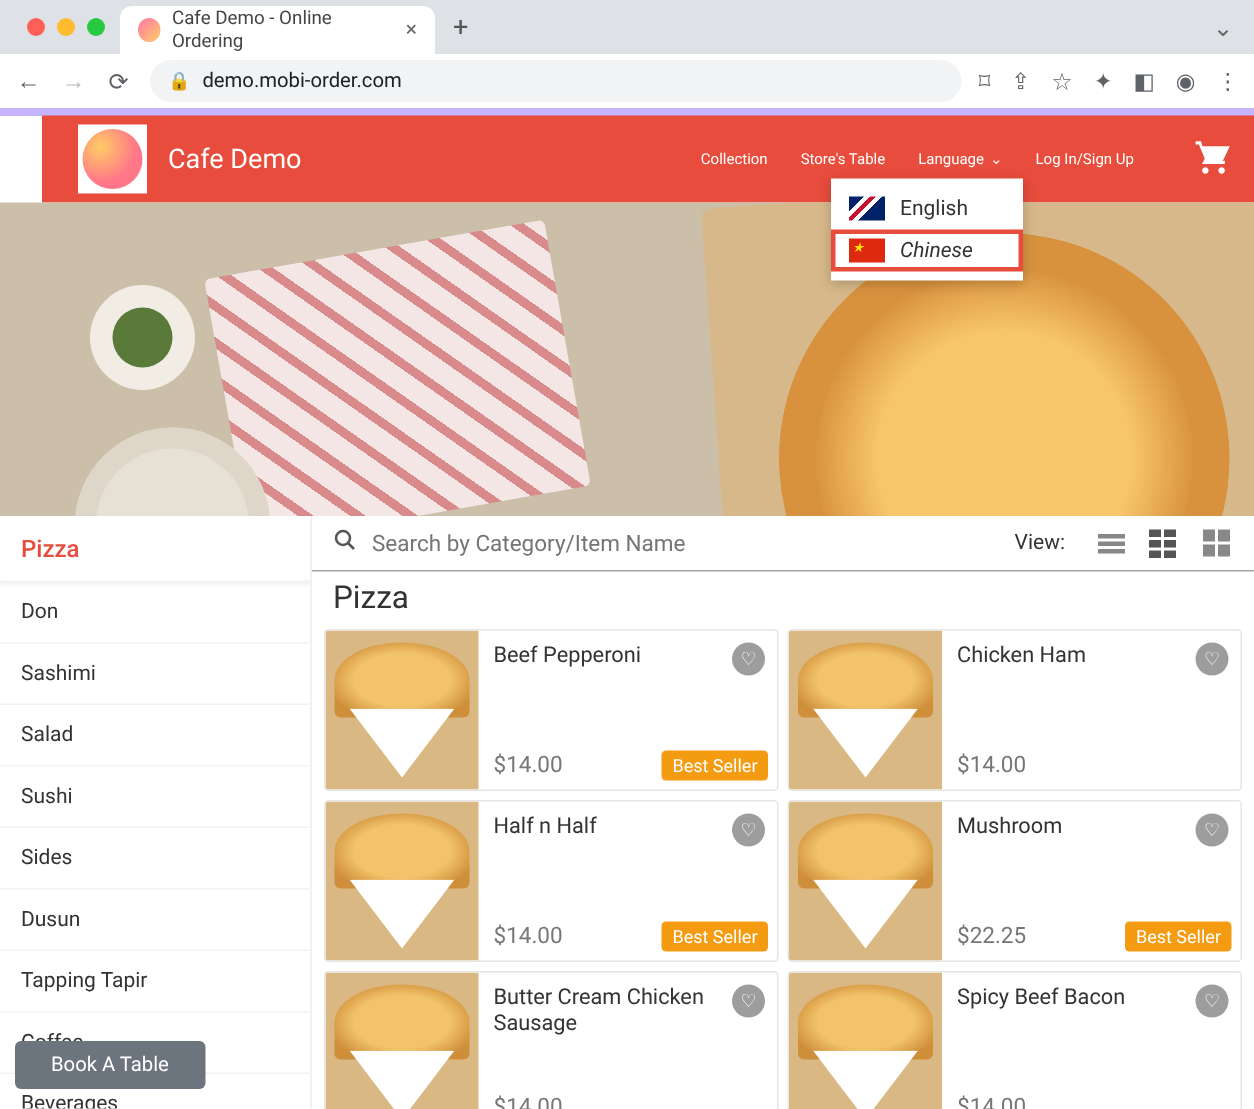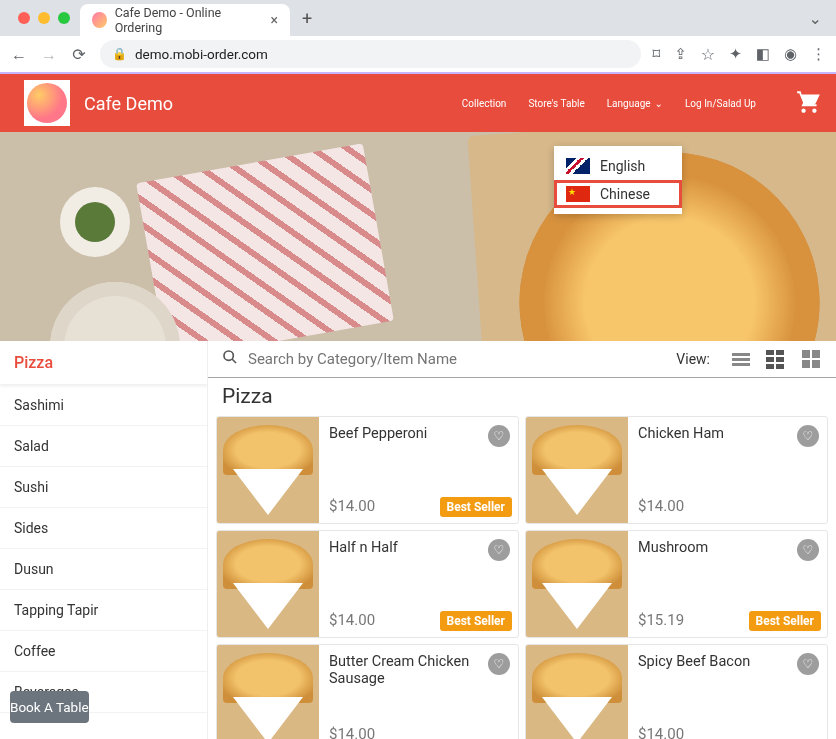--- a/index.html
+++ b/index.html
@@ -1,73 +1,73 @@
 <!DOCTYPE html>
 <html><head>
 <meta charset="utf-8">
 <style>
 * { margin: 0; padding: 0; box-sizing: border-box; font-family: -apple-system, BlinkMacSystemFont, "Segoe UI", Roboto, Helvetica, Arial, sans-serif; }
 body { width: 836px; height: 739px; overflow: hidden; background: #fff; }
 
 
-.chrome { background: #8b5cf6; border-bottom: 2px solid #c4b5fd; }
+.chrome { background: #8b5cf6; border-bottom: 5px solid #c4b5fd; }
 .tabbar { display: flex; align-items: center; height: 36px; background: #dee1e6; padding-left: 8px; }
 .win-dots { display: flex; gap: 8px; padding: 0 10px; }
 .dot { width: 12px; height: 12px; border-radius: 50%; }
 .dot.r { background: #ff5f57; } .dot.y { background: #febc2e; } .dot.g { background: #28c840; }
 .tab { display: flex; align-items: center; gap: 8px; background: #fff; height: 32px; padding: 0 12px; border-radius: 8px 8px 0 0; margin-top: 4px; font-size: 12.5px; color: #444; max-width: 210px; }
 .tab .fav { width: 16px; height: 16px; background: linear-gradient(135deg,#f7a,#fc6); border-radius: 50%; }
 .tab .x { color: #666; font-size: 14px; margin-left: 4px; }
 .newtab { color: #555; font-size: 18px; padding: 0 12px; }
 .tab-spacer { flex: 1; }
 .tab-chevron { padding: 0 14px; color: #666; }
 
 .addrbar { display: flex; align-items: center; height: 36px; padding: 0 10px; gap: 12px; background: #fff; }
 .nav-ico { color: #5f6368; font-size: 16px; width: 18px; text-align: center; }
 .nav-ico.disabled { color: #bbb; }
 .url-pill { flex: 1; display: flex; align-items: center; gap: 8px; background: #f1f3f4; border-radius: 16px; height: 28px; padding: 0 12px; font-size: 13.5px; color: #202124; }
 .url-pill .lock { color: #5f6368; font-size: 12px; }
 .addr-right { display: flex; gap: 14px; color: #5f6368; font-size: 15px; align-items: center; }
 .addr-right .star { font-size: 16px; }
 
 
-.site-header { background: #e74c3c; height: 58px; display: flex; align-items: center; padding: 0 14px 0 22px; color: #fff; position: relative; }
+.site-header { background: #e74c3c; height: 58px; display: flex; align-items: center; padding: 0 14px 0 22px; color: #fff; position: relative; margin-left: 28px; }
 .logo-box { width: 50px; height: 50px; background: #fff; border: 2px solid #e74c3c; display: flex; align-items: center; justify-content: center; margin-right: 12px; }
 .logo-box .logo { width: 40px; height: 40px; background: radial-gradient(circle at 30% 30%, #fc6, #f78 60%); border-radius: 50%; }
 .brand { font-size: 18px; font-weight: 400; }
 .nav-spacer { flex: 1; }
 .nav-links { display: flex; align-items: center; gap: 22px; font-size: 10px; }
 .nav-link { cursor: pointer; display: flex; align-items: center; gap: 4px; }
 .cart-wrap { margin-left: 18px; }
 .cart-ico svg { width: 26px; height: 26px; fill: #fff; }
 
 
-.lang-dd { position: absolute; top: 72px; right: 154px; background: #fff; color: #333; box-shadow: 0 2px 8px rgba(0,0,0,.2); width: 128px; padding: 6px 0; z-index: 10; }
+.lang-dd { position: absolute; top: 42px; right: 154px; background: #fff; color: #333; box-shadow: 0 2px 8px rgba(0,0,0,.2); width: 128px; padding: 6px 0; z-index: 10; }
 .lang-item { display: flex; align-items: center; gap: 10px; padding: 6px 12px; font-size: 14px; cursor: pointer; }
 .flag { width: 24px; height: 16px; display: inline-block; }
 .flag-uk { background: linear-gradient(135deg,#012169 25%,#fff 25%,#fff 35%,#c8102e 35%,#c8102e 45%,#fff 45%,#fff 55%,#012169 55%); }
 .flag-cn { background: #de2910; position: relative; }
 .flag-cn::after { content: "★"; color: #ffde00; font-size: 9px; position: absolute; left: 2px; top: 1px; }
-.lang-item.highlight { outline: 3px solid #e74c3c; outline-offset: -3px; }
+.lang-item.highlight { outline: 3px solid #e74c3c; outline-offset: -3px; font-style: italic; }
 
 
 .hero { height: 209px; background: #cbbfa9; position: relative; overflow: hidden; }
 .hero .plate1 { position: absolute; left: 50px; top: 150px; width: 130px; height: 130px; background: #e7e0d5; border-radius: 50%; box-shadow: inset 0 0 0 14px #ded6c9; }
 .hero .plant { position: absolute; left: 60px; top: 55px; width: 70px; height: 70px; background: #f1ede5; border-radius: 50%; display: flex; align-items: center; justify-content: center; }
 .hero .plant::after { content: ""; width: 40px; height: 40px; background: #5a7a3a; border-radius: 50%; }
 .hero .napkin { position: absolute; left: 150px; top: 30px; width: 230px; height: 180px; background: repeating-linear-gradient(45deg,#f5e6e6 0 14px,#d98a8a 14px 20px); transform: rotate(-10deg); border-radius: 4px; }
 .hero .pizzabox { position: absolute; right: -40px; top: -10px; width: 400px; height: 260px; background: #d6b88a; border-radius: 6px; transform: rotate(-4deg); }
 .hero .pizzabox::after { content: ""; position: absolute; left: 40px; top: 30px; width: 300px; height: 300px; background: radial-gradient(circle,#f7c56a 0 40%,#d8923e 60%,#b56a1e 100%); border-radius: 50%; box-shadow: inset 0 0 0 24px #d8923e; }
 
 
 .content { display: flex; height: calc(739px - 36px - 36px - 58px - 209px); overflow: hidden; }
 .sidebar { width: 208px; background: #fff; border-right: 1px solid #eee; overflow-y: hidden; position: relative; }
 .cat { padding: 12px 14px; font-size: 14px; color: #333; border-bottom: 1px solid #f2f2f2; cursor: pointer; }
 .cat.active { color: #e74c3c; font-weight: 500; font-size: 16px; background: #fff; box-shadow: 0 1px 3px rgba(0,0,0,.08); }
-.book-btn { position: absolute; left: 10px; bottom: 18px; background: #6c757d; color: #fff; font-size: 13.5px; padding: 8px 0; border-radius: 4px; cursor: pointer; margin-top: 48px; }
+.book-btn { position: absolute; left: 10px; bottom: 18px; background: #6c757d; color: #fff; font-size: 13.5px; padding: 8px 24px; border-radius: 4px; cursor: pointer; margin-top: 48px; }
 
 
 .main { flex: 1; display: flex; flex-direction: column; overflow: hidden; }
 .searchbar { display: flex; align-items: center; padding: 8px 14px; gap: 10px; border-bottom: 1px solid #a3a3a3; }
 .search-ico { color: #555; font-size: 16px; }
 .search-input { flex: 1; border: none; outline: none; font-size: 15px; color: #888; background: transparent; }
 .view-label { font-size: 14px; color: #333; margin-right: 6px; }
 .view-ico { display: inline-flex; flex-direction: column; gap: 2px; margin-left: 6px; cursor: pointer; }
 .view-ico.lines span { width: 18px; height: 3px; background: #888; }
 .view-ico.two { flex-direction: row; flex-wrap: wrap; width: 20px; gap: 2px; }
@@ -79,21 +79,21 @@
 
 .items { display: grid; grid-template-columns: 1fr 1fr; gap: 6px; padding: 0 8px 8px; overflow-y: auto; }
 .card { display: flex; border: 1px solid #e6e6e6; border-radius: 3px; position: relative; height: 108px; overflow: hidden; }
 .thumb { width: 102px; height: 100%; background: #d9b884; position: relative; flex-shrink: 0; }
 .thumb::before { content: ""; position: absolute; left: 6px; top: 8px; width: 90px; height: 50px; background: radial-gradient(ellipse at center,#f2c36a 0 50%,#cf8f3a 80%); border-radius: 50% 50% 4px 4px; }
 .thumb::after { content: ""; position: absolute; left: 16px; top: 52px; width: 70px; height: 46px; background: #fff; clip-path: polygon(0 0,100% 0,50% 100%); }
 .card-body { flex: 1; padding: 8px 10px; display: flex; flex-direction: column; position: relative; }
 .item-name { font-size: 14.5px; color: #333; line-height: 1.2; }
 .price { margin-top: auto; font-size: 15px; color: #777; }
 .heart { position: absolute; top: 8px; right: 8px; width: 22px; height: 22px; background: #9d9d9d; border-radius: 50%; display: flex; align-items: center; justify-content: center; color: #fff; font-size: 12px; cursor: pointer; }
-.badge { position: absolute; bottom: 6px; right: 6px; background: #f39c12; color: #fff; font-size: 12px; padding: 3px 7px; border-radius: 3px; font-weight: bold; }
+.badge { position: absolute; bottom: 6px; right: 6px; background: #f39c12; color: #fff; font-size: 12px; padding: 3px 7px; border-radius: 3px; }
 
 .logo-outline { outline: 3px solid #e74c3c; outline-offset: -1px; }
 </style>
 </head>
 <body>
 
 <div class="chrome">
   <div class="tabbar">
     <div class="win-dots">
       <span class="dot r"></span>
@@ -135,21 +135,21 @@
   </div>
   <div class="brand">Cafe Demo</div>
   <div class="nav-spacer"></div>
   <div class="nav-links">
     <span class="nav-link">Collection</span>
     <span class="nav-link">Store's Table</span>
     <span class="nav-link">
       <span>Language</span>
       <span>⌄</span>
     </span>
-    <span class="nav-link">Log In/Salad Up</span>
+    <span class="nav-link">Log In/Sign Up</span>
     <span class="cart-wrap">
       <span class="cart-ico">
         <svg viewBox="0 0 24 24">
             <path d="M7 18c-1.1 0-2 .9-2 2s.9 2 2 2 2-.9 2-2-.9-2-2-2zm10 0c-1.1 0-2 .9-2 2s.9 2 2 2 2-.9 2-2-.9-2-2-2zM7.2 14h9.4c.7 0 1.4-.4 1.7-1.1L22 5H5.2L4.3 2H1v2h2l3.6 8.6L5 16h14v-2H7.2z"></path>
           </svg>
       </span>
     </span>
   </div>
   <div class="lang-dd">
     <div class="lang-item">
@@ -166,20 +166,21 @@
 <div class="hero">
   <div class="napkin"></div>
   <div class="plant"></div>
   <div class="plate1"></div>
   <div class="pizzabox"></div>
 </div>
 
 <div class="content">
   <div class="sidebar">
     <div class="cat active">Pizza</div>
+    <div class="cat">Don</div>
     <div class="cat">Sashimi</div>
     <div class="cat">Salad</div>
     <div class="cat">Sushi</div>
     <div class="cat">Sides</div>
     <div class="cat">Dusun</div>
     <div class="cat">Tapping Tapir</div>
     <div class="cat">Coffee</div>
     <div class="cat">Beverages</div>
 
     <div class="book-btn">Book A Table</div>
@@ -240,21 +241,21 @@
           <div class="item-name">Half n Half</div>
           <div class="price">$14.00</div>
           <div class="heart">♡</div>
           <div class="badge">Best Seller</div>
         </div>
       </div>
       <div class="card">
         <div class="thumb"></div>
         <div class="card-body">
           <div class="item-name">Mushroom</div>
-          <div class="price">$15.19</div>
+          <div class="price">$22.25</div>
           <div class="heart">♡</div>
           <div class="badge">Best Seller</div>
         </div>
       </div>
       <div class="card">
         <div class="thumb"></div>
         <div class="card-body">
           <div class="item-name">Butter Cream Chicken Sausage</div>
           <div class="price">$14.00</div>
           <div class="heart">♡</div>

